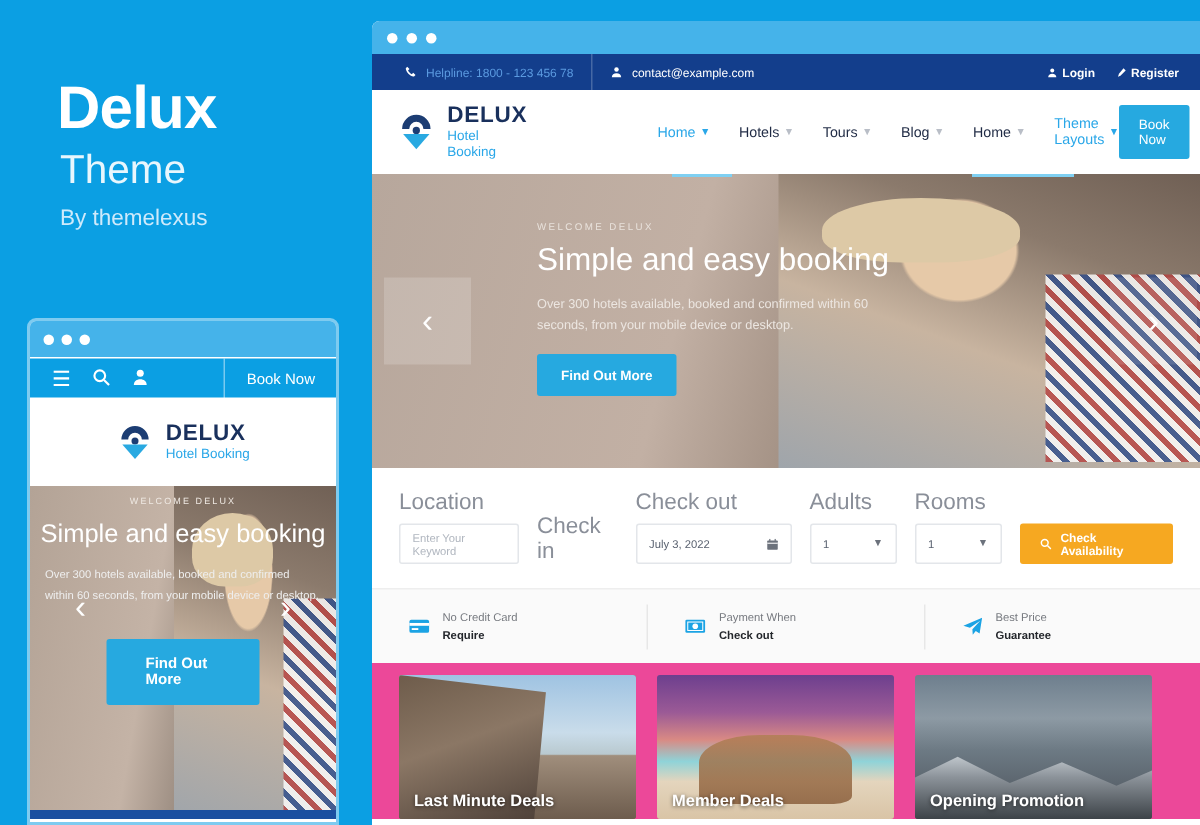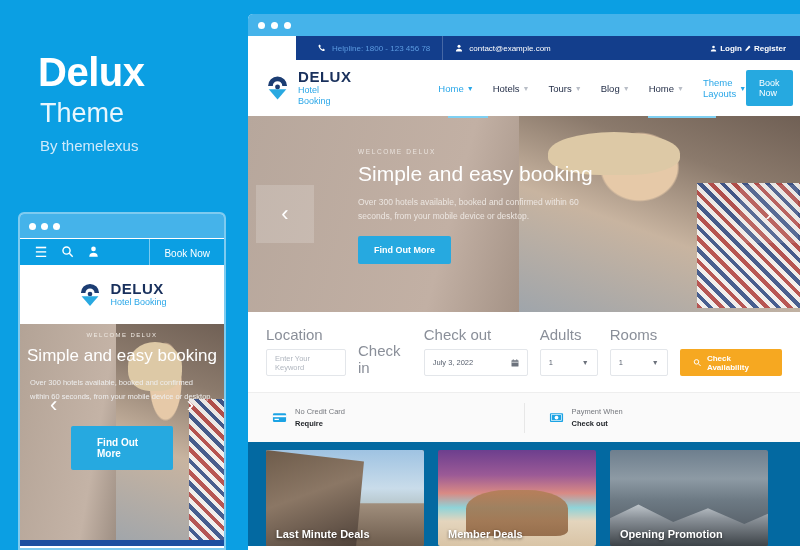--- a/index.html
+++ b/index.html
@@ -74,27 +74,26 @@
     display: flex; align-items: center; padding-left: 10px; gap: 6px;
   }
   .br-chrome i { width: 7px; height: 7px; border-radius: 50%; background: #fff; display:block; }
 
   
   .topbar {
     height: 24px; background: #133e8c;
     display: flex; align-items: center;
     font-size: 8px; color: #ffffff;
     padding: 0 10px;
-    margin-left: 48px;
   }
   .topbar .seg { display:flex; align-items:center; gap:6px; padding: 0 12px; height: 24px; }
   .topbar .seg.bordered { border-right: 1px solid rgba(255,255,255,.22); }
   .topbar .helpline { color: #5b9ae0; }
   .topbar .spacer { flex: 1; }
-  .topbar .auth { display:flex; align-items:center; gap:2px; padding-right: 4px; }
+  .topbar .auth { display:flex; align-items:center; gap:14px; padding-right: 4px; }
   .topbar .auth span { display:flex; align-items:center; gap:3px; }
   .topbar svg { display:block; }
 
   
   .navbar {
     height: 56px; background: #ffffff;
     display: flex; align-items: center; padding: 0 14px 0 16px;
     position: relative;
   }
   .logo { display: flex; align-items: center; gap: 7px; }
@@ -159,21 +158,21 @@
   .features {
     background: #fafafa; border-top: 1px solid #eee;
     height: 50px; display: flex; align-items: center;
   }
   .feat { flex: 1; display: flex; align-items: center; gap: 8px; padding-left: 24px; height: 30px; }
   .feat + .feat { border-left: 1px solid #e7e7e7; }
   .feat .t1 { font-size: 7.5px; color: #76797f; line-height: 1.5; }
   .feat .t2 { font-size: 7.5px; color: #23262b; font-weight: bold; line-height: 1.5; }
 
   
-  .deals { background: #0369a1; padding: 8px 32px 0 18px; display: flex; gap: 14px; }
+  .deals { background: #ec4899; padding: 8px 32px 0 18px; display: flex; gap: 14px; }
   .deal { flex: 1; height: 96px; position: relative; overflow: hidden; border-radius: 2px; }
   .deal .cap {
     position: absolute; left: 10px; bottom: 6px;
     color: #fff; font-size: 11px; font-weight: bold;
     text-shadow: 0 1px 3px rgba(0,0,0,.6);
   }
 
   
   .img-colosseum { position:absolute; inset:0;
     background:
@@ -425,20 +424,29 @@
       <svg width="15" height="15" viewBox="0 0 24 24">
         <rect x="1.5" y="5" width="21" height="14" rx="1.5" fill="#1ba3e4"></rect>
         <rect x="4" y="7.5" width="16" height="9" fill="none" stroke="#fff" stroke-width="1.1"></rect>
         <circle cx="12" cy="12" r="3" fill="#fff"></circle>
       </svg>
       <div>
         <div class="t1">Payment When</div>
         <div class="t2">Check out</div>
       </div>
     </div>
+    <div class="feat">
+      <svg width="15" height="15" viewBox="0 0 24 24">
+        <path d="M22 3L2 11.5l7 2.2L20 6.2l-8.4 9.1.4 5.7 3.2-4 4.1 2.6z" fill="#1ba3e4"></path>
+      </svg>
+      <div>
+        <div class="t1">Best Price</div>
+        <div class="t2">Guarantee</div>
+      </div>
+    </div>
   </div>
 
   <div class="deals">
     <div class="deal">
       <div class="img-colosseum"></div>
       <div class="cap">Last Minute Deals</div>
     </div>
     <div class="deal">
       <div class="img-beach"></div>
       <div class="cap">Member Deals</div>

